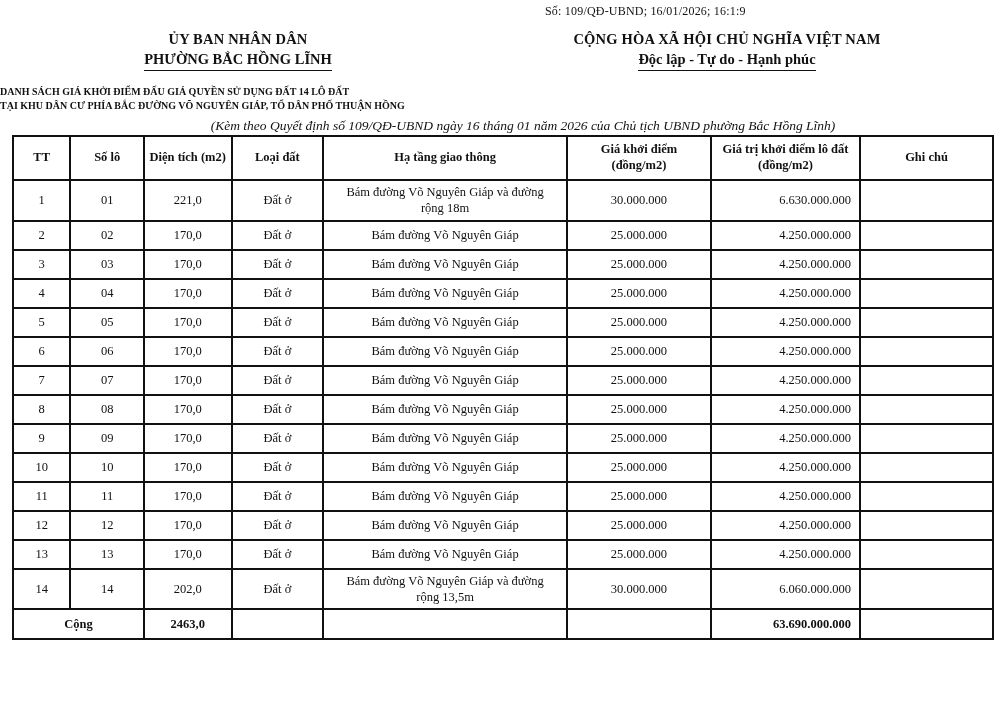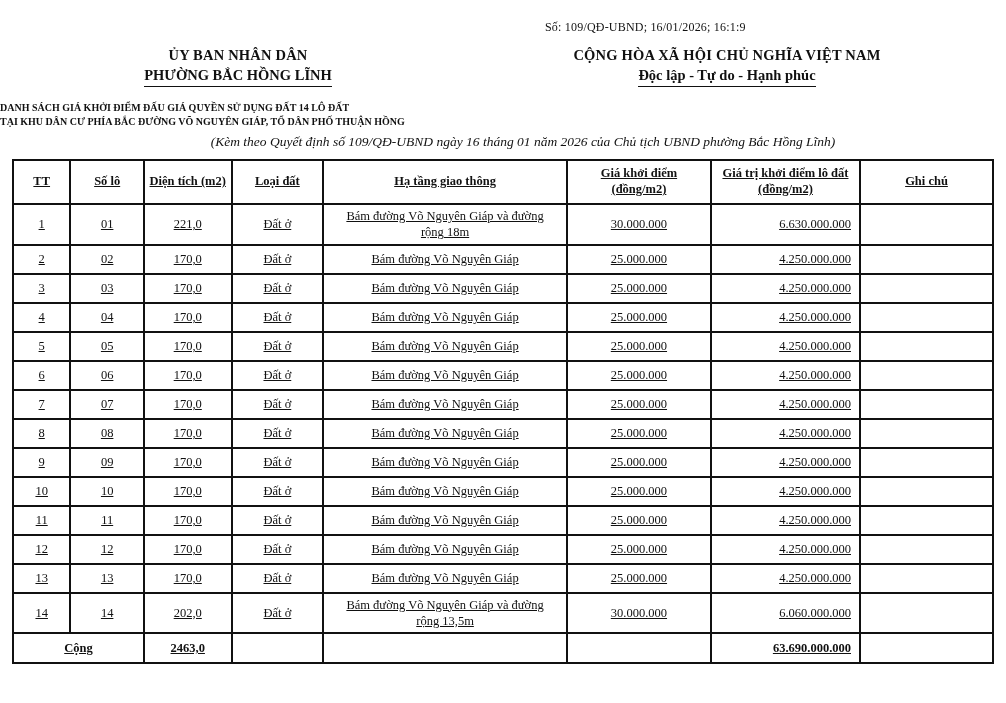--- a/index.html
+++ b/index.html
@@ -6,21 +6,21 @@
   html, body {
     width: 1006px; height: 703px;
     background: #ffffff;
     color: #111;
     font-family: "Liberation Serif", "DejaVu Serif", serif;
     overflow: hidden;
   }
   .page { width: 1006px; height: 703px; position: relative; }
 
   .doc-ref {
-    padding: 20px 0 0 545px;
+    padding: 4px 0 0 545px;
     font-size: 12px;
     letter-spacing: 0.2px;
     white-space: nowrap;
   }
 
   .heading-row {
     display: flex;
     margin-top: 12px;
     padding-left: 28px;
   }
@@ -57,24 +57,23 @@
   .doc-subtitle {
     text-align: center;
     font-style: italic;
     font-size: 13.5px;
     margin-top: 6px;
     padding-left: 40px;
   }
 
   table.price-table {
     border-collapse: collapse;
-    margin: 9px auto 0 12px;
+    margin: 1px auto 0 12px;
     width: 982px;
     table-layout: fixed;
-    text-decoration: underline;
   }
   .price-table th, .price-table td {
     border: 2px solid #111;
     font-size: 12.5px;
     text-align: center;
     vertical-align: middle;
     padding: 3px 4px;
     overflow: hidden;
   }
   .price-table th {

